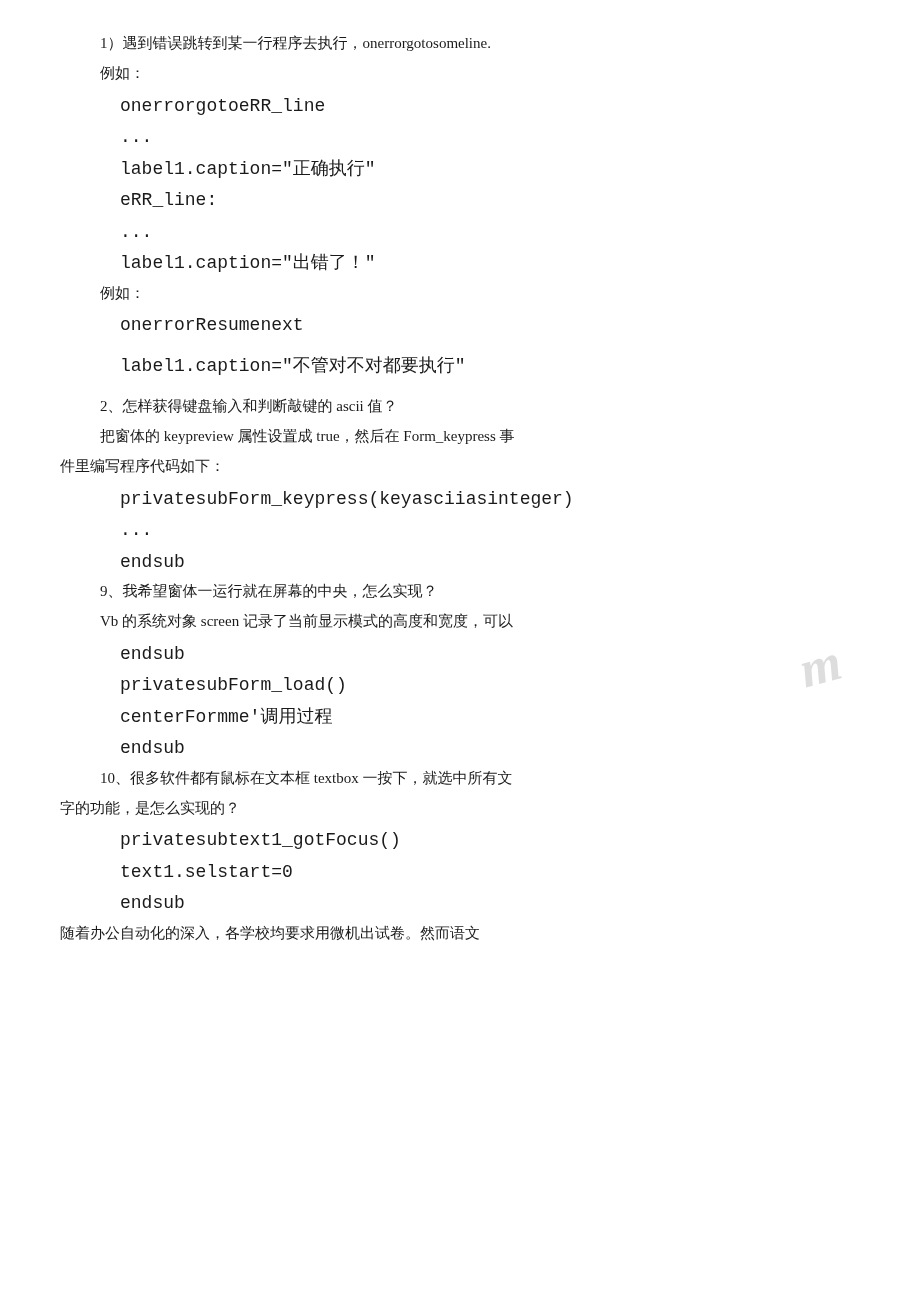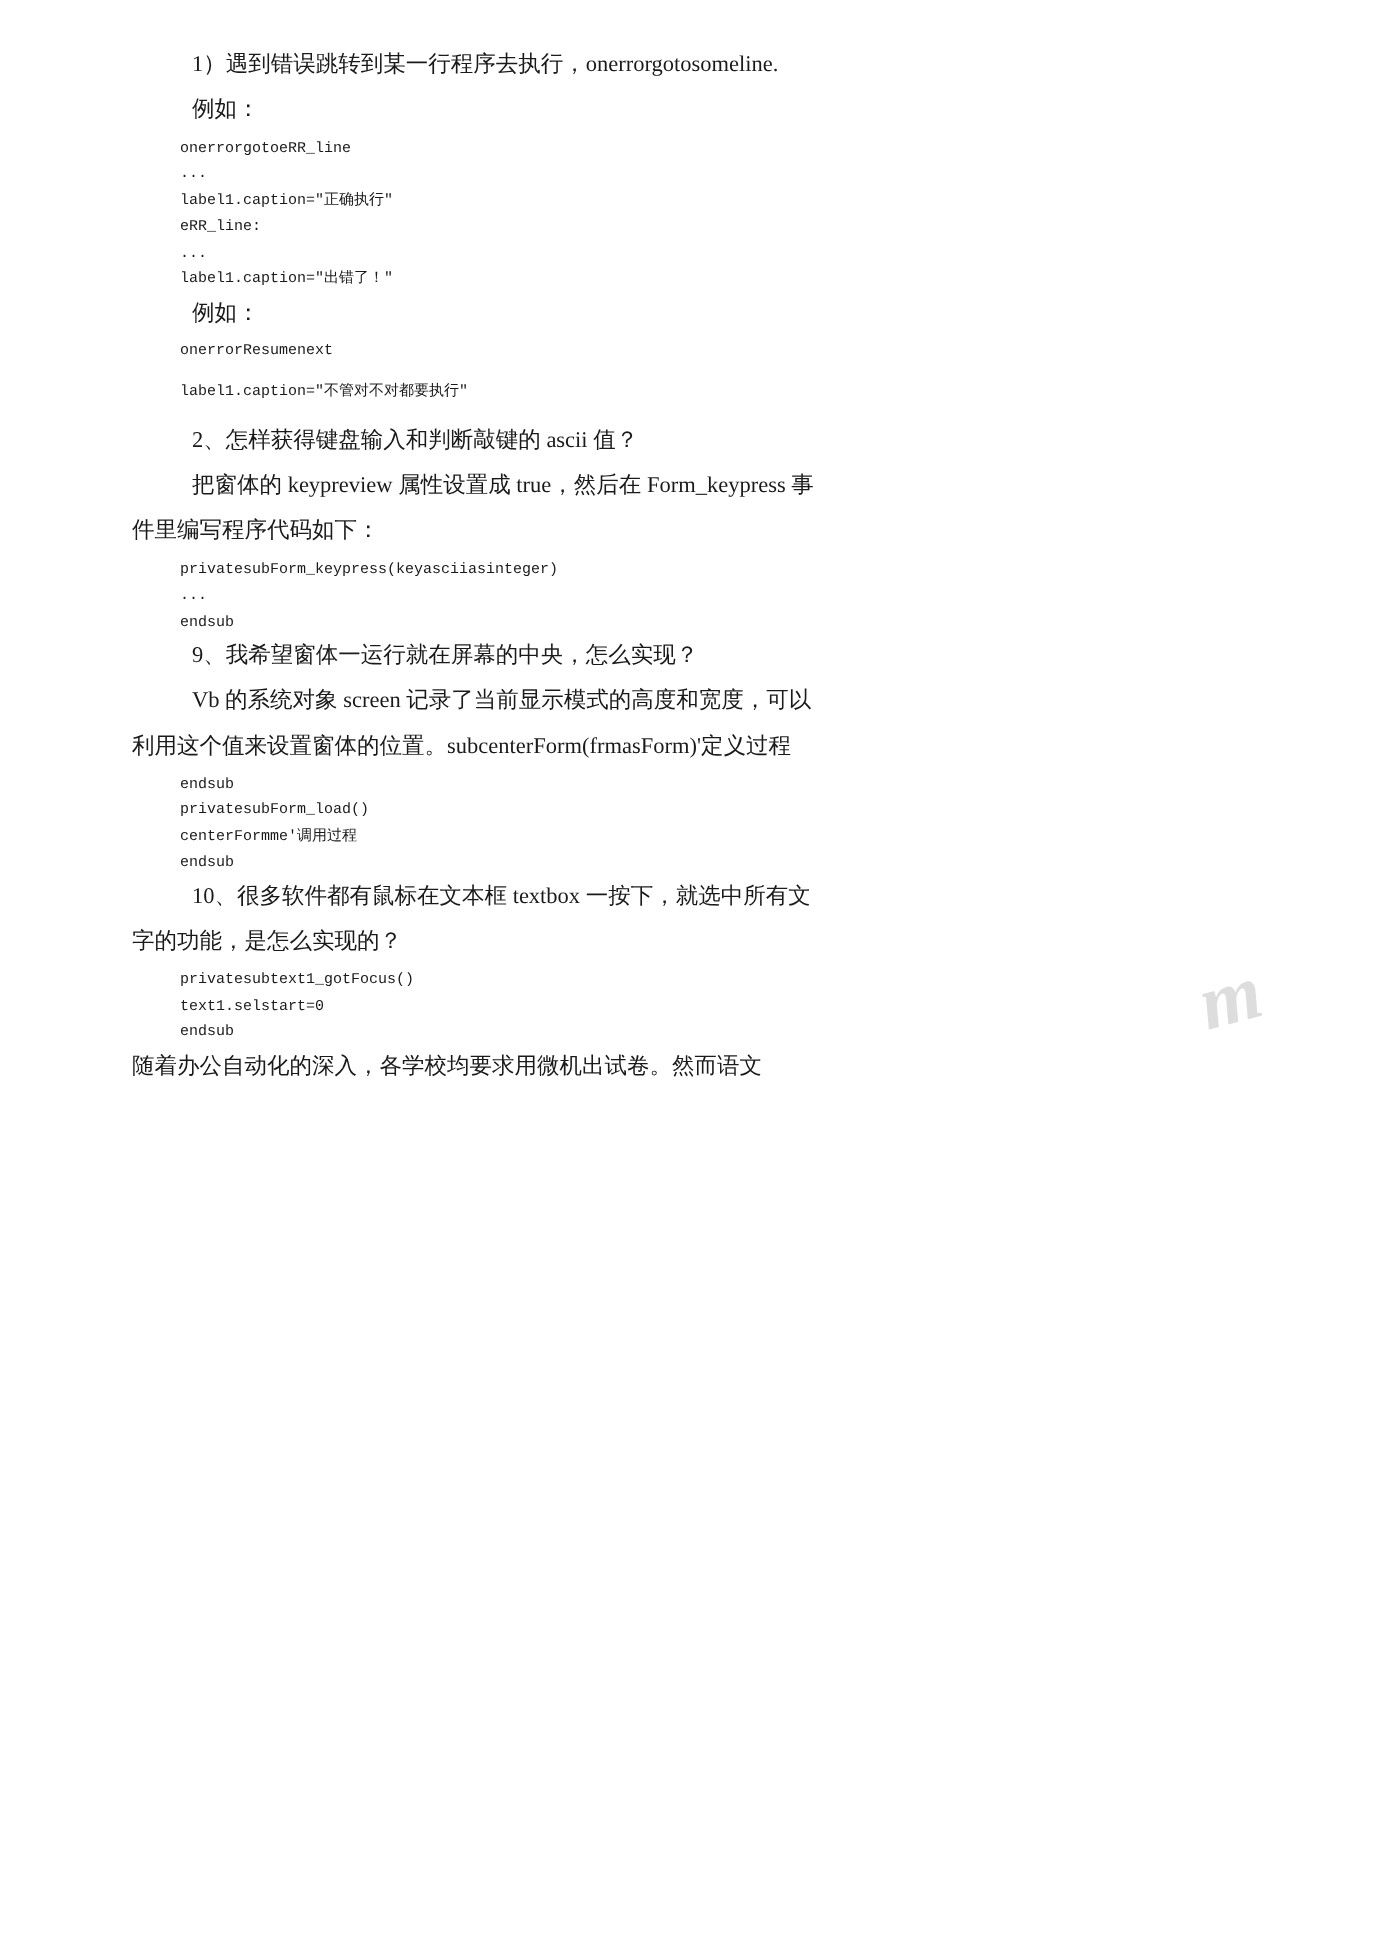--- a/index.html
+++ b/index.html
@@ -18,34 +18,33 @@
       padding: 30px 60px 40px 60px;
       line-height: 1.75;
     }
 
     .content-block {
       width: 100%;
     }
 
     .paragraph {
       margin-bottom: 4px;
-      margin-left: 28px;
     }
 
     .indent1 {
       padding-left: 40px;
     }
 
     .indent2 {
       padding-left: 60px;
     }
 
     .code-line {
       font-family: "Courier New", Courier, monospace;
-      font-size: 10px;
+      font-size: 18px;
       padding-left: 60px;
       color: #1a1a1a;
     }
 
     .watermark {
       position: absolute;
       right: 80px;
       top: 620px;
       font-size: 52px;
       color: rgba(180, 180, 180, 0.45);
@@ -78,21 +77,20 @@
       <div class="code-line indent1">label1.caption="不管对不对都要执行"</div>
       <div style="height: 10px;"></div>
       <div class="paragraph indent1">2、怎样获得键盘输入和判断敲键的 ascii 值？</div>
       <div class="paragraph indent1">把窗体的 keypreview 属性设置成 true，然后在 Form_keypress 事</div>
       <div class="paragraph">件里编写程序代码如下：</div>
       <div class="code-line indent2">privatesubForm_keypress(keyasciiasinteger)</div>
       <div class="code-line indent2">...</div>
       <div class="code-line indent1">endsub</div>
       <div class="paragraph indent1">9、我希望窗体一运行就在屏幕的中央，怎么实现？</div>
       <div class="paragraph indent1">Vb 的系统对象 screen 记录了当前显示模式的高度和宽度，可以</div>
-      <div class="paragraph">利用这个值来设置窗体的位置。subcenterForm(frmasForm)'定义过程</div>
       <div class="code-line indent1">endsub</div>
       <div class="code-line indent1">privatesubForm_load()</div>
       <div class="code-line indent1">centerFormme'调用过程</div>
       <div class="code-line indent1">endsub</div>
       <div class="paragraph indent1">10、很多软件都有鼠标在文本框 textbox 一按下，就选中所有文</div>
       <div class="paragraph">字的功能，是怎么实现的？</div>
       <div class="code-line indent1">privatesubtext1_gotFocus()</div>
       <div class="code-line indent1">text1.selstart=0</div>
       <div class="code-line indent1">endsub</div>
       <div class="paragraph">随着办公自动化的深入，各学校均要求用微机出试卷。然而语文</div>

